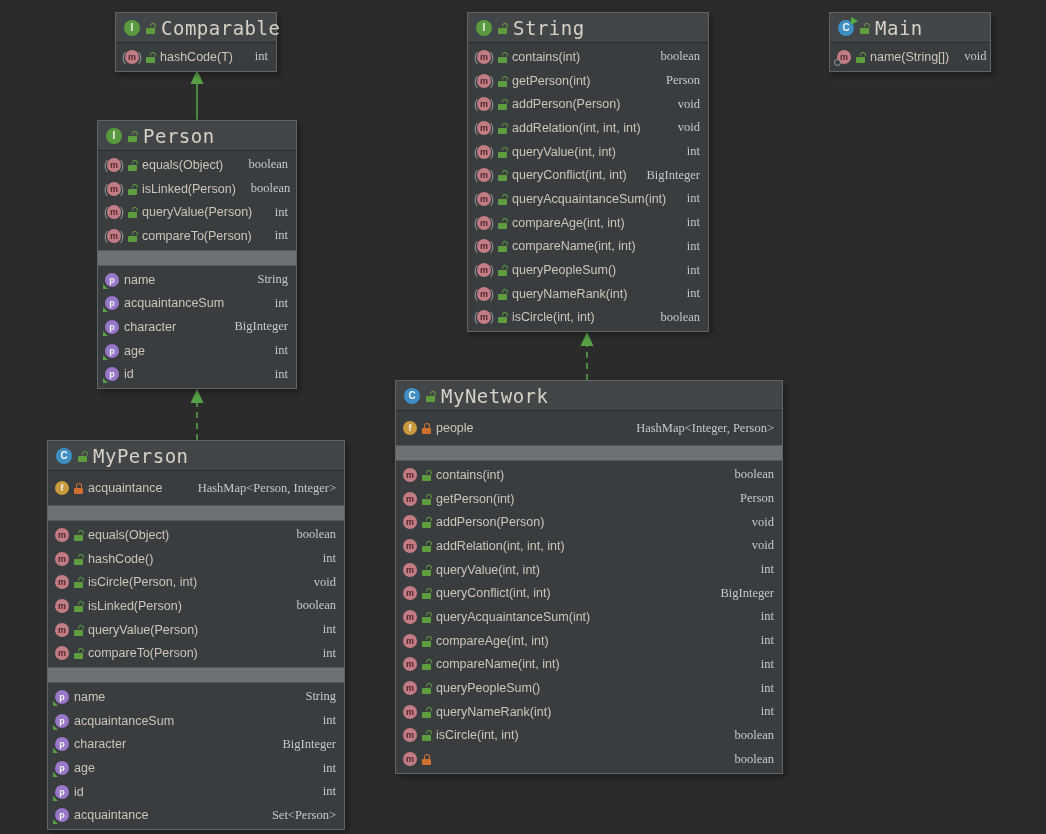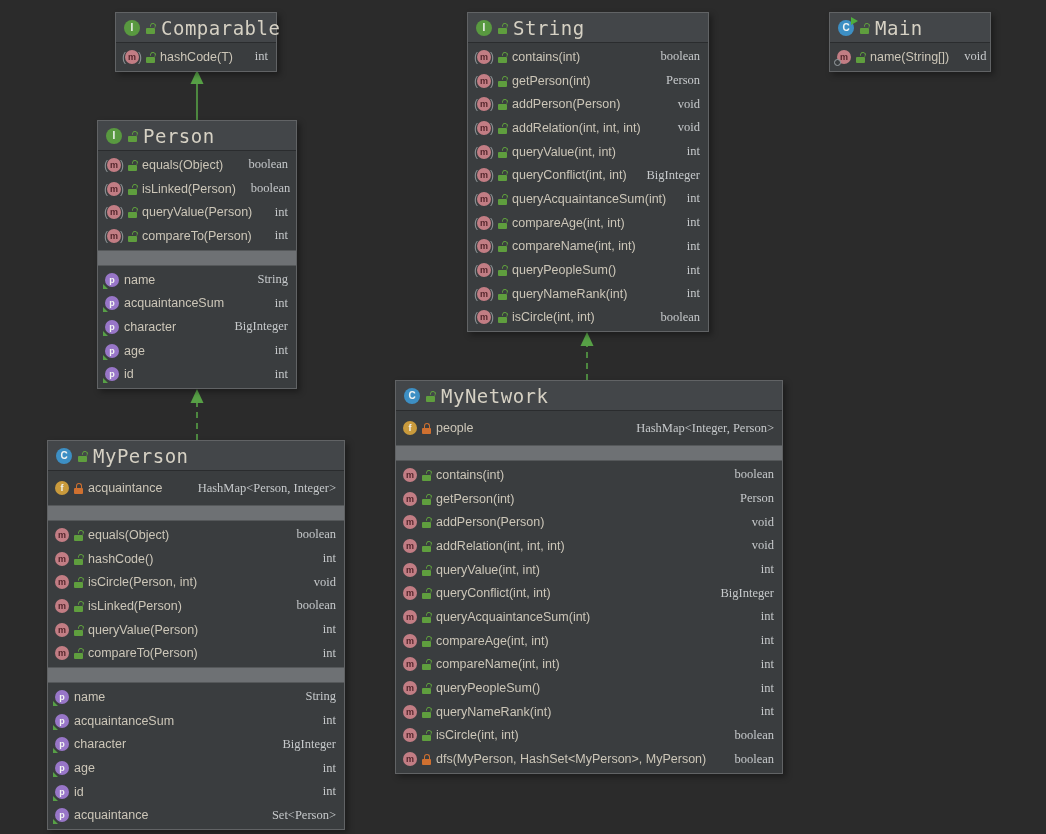--- a/index.html
+++ b/index.html
@@ -496,21 +496,20 @@
         </div>
         <div class="row">
           <span class="icn c-m">m</span>
           <span class="lock public"></span>
           <span class="member-name">isCircle(int, int)</span>
           <span class="member-type">boolean</span>
         </div>
         <div class="row">
           <span class="icn c-m">m</span>
           <span class="lock private"></span>
-          <span class="member-name">dfs(MyPerson, HashSet&lt;MyPerson&gt;, MyPerson)</span>
           <span class="member-type">boolean</span>
         </div>
       </div>
     </div>
     <div class="node" style="left: 829px; top: 12px; width: 162px;">
       <div class="node-header">
         <span class="icn c-cls big">C<span class="run-overlay"></span></span>
         <span class="lock public"></span>
         <span class="node-title">Main</span>
       </div>

